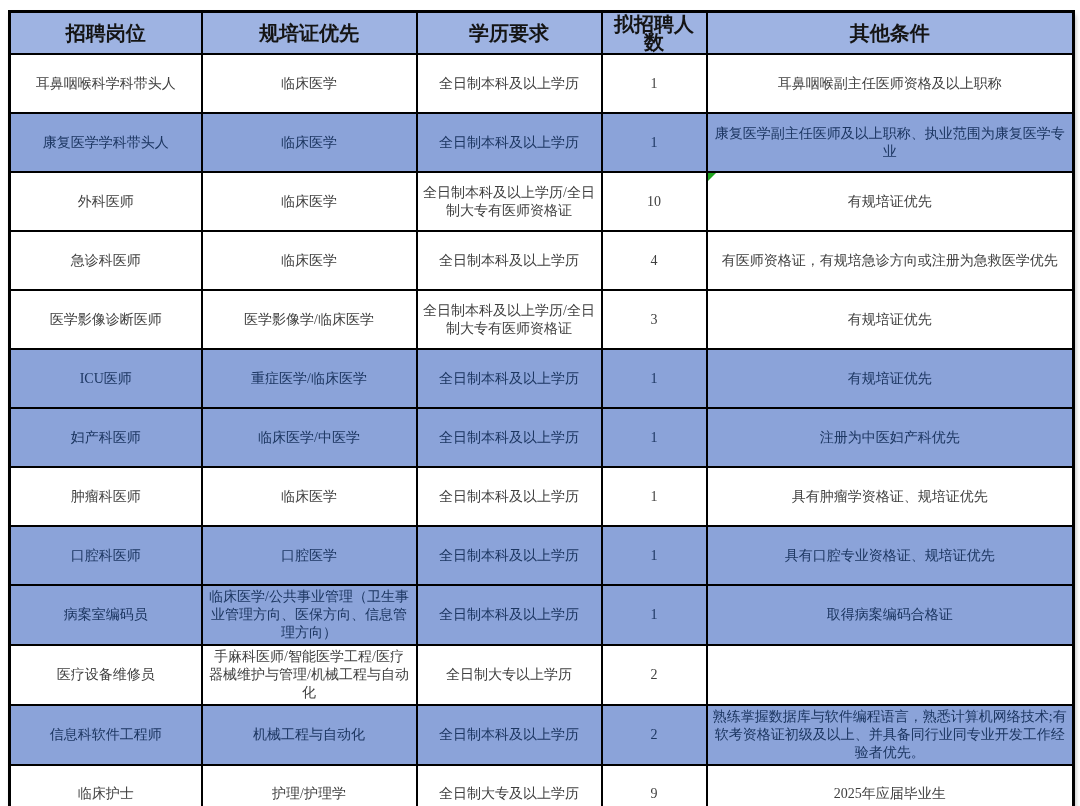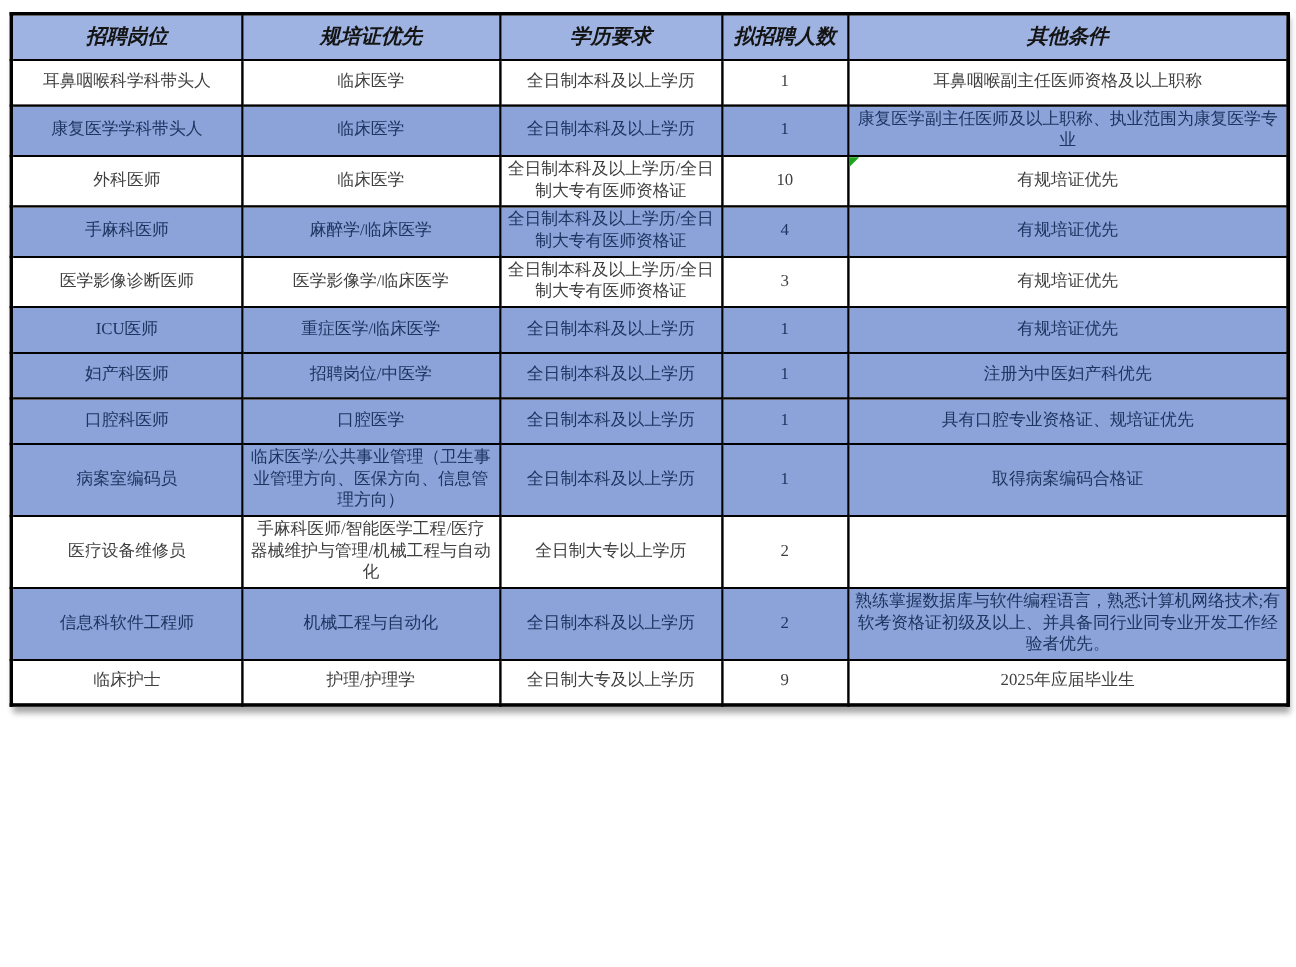--- a/index.html
+++ b/index.html
@@ -39,24 +39,23 @@
     line-height:18px;
     padding:2px 5px;
     word-break:break-all;
     position:relative;
   }
   thead tr{height:38px;}
   thead th{
     background:var(--header-bg);
     color:var(--header-text);
     font-weight:bold;
-    font-size:17px;
-    font-style:italic;
+    font-size:20px;
   }
-  tbody tr{height:38px;}
+  tbody tr{height:59px;}
   tbody tr.row-white td{background:var(--row-white-bg);color:var(--white-row-text);}
   tbody tr.row-blue  td{background:var(--row-blue-bg); color:var(--blue-row-text);}
   .corner-marker{
     position:absolute;top:0;left:0;
     width:0;height:0;
     border-top:8px solid var(--marker-green);
     border-right:8px solid transparent;
   }
 </style>
 </head>
@@ -95,47 +94,54 @@
           <td>1</td>
           <td>康复医学副主任医师及以上职称、执业范围为康复医学专业</td>
         </tr>
         <tr class="row-white">
           <td>外科医师</td>
           <td>临床医学</td>
           <td>全日制本科及以上学历/全日制大专有医师资格证</td>
           <td>10</td>
           <td><span class="corner-marker"></span>有规培证优先</td>
         </tr>
-        <tr class="row-blue">
-          <td>手麻科医师</td>
-          <td>麻醉学/临床医学</td>
-          <td>全日制本科及以上学历/全日制大专有医师资格证</td>
+        <tr class="row-white">
+          <td>急诊科医师</td>
+          <td>临床医学</td>
+          <td>全日制本科及以上学历</td>
           <td>4</td>
-          <td>有规培证优先</td>
+          <td>有医师资格证，有规培急诊方向或注册为急救医学优先</td>
         </tr>
         <tr class="row-white">
           <td>医学影像诊断医师</td>
           <td>医学影像学/临床医学</td>
           <td>全日制本科及以上学历/全日制大专有医师资格证</td>
           <td>3</td>
           <td>有规培证优先</td>
         </tr>
         <tr class="row-blue">
           <td>ICU医师</td>
           <td>重症医学/临床医学</td>
           <td>全日制本科及以上学历</td>
           <td>1</td>
           <td>有规培证优先</td>
         </tr>
         <tr class="row-blue">
           <td>妇产科医师</td>
-          <td>招聘岗位/中医学</td>
+          <td>临床医学/中医学</td>
           <td>全日制本科及以上学历</td>
           <td>1</td>
           <td>注册为中医妇产科优先</td>
+        </tr>
+        <tr class="row-white">
+          <td>肿瘤科医师</td>
+          <td>临床医学</td>
+          <td>全日制本科及以上学历</td>
+          <td>1</td>
+          <td>具有肿瘤学资格证、规培证优先</td>
         </tr>
         <tr class="row-blue">
           <td>口腔科医师</td>
           <td>口腔医学</td>
           <td>全日制本科及以上学历</td>
           <td>1</td>
           <td>具有口腔专业资格证、规培证优先</td>
         </tr>
         <tr class="row-blue">
           <td>病案室编码员</td>

